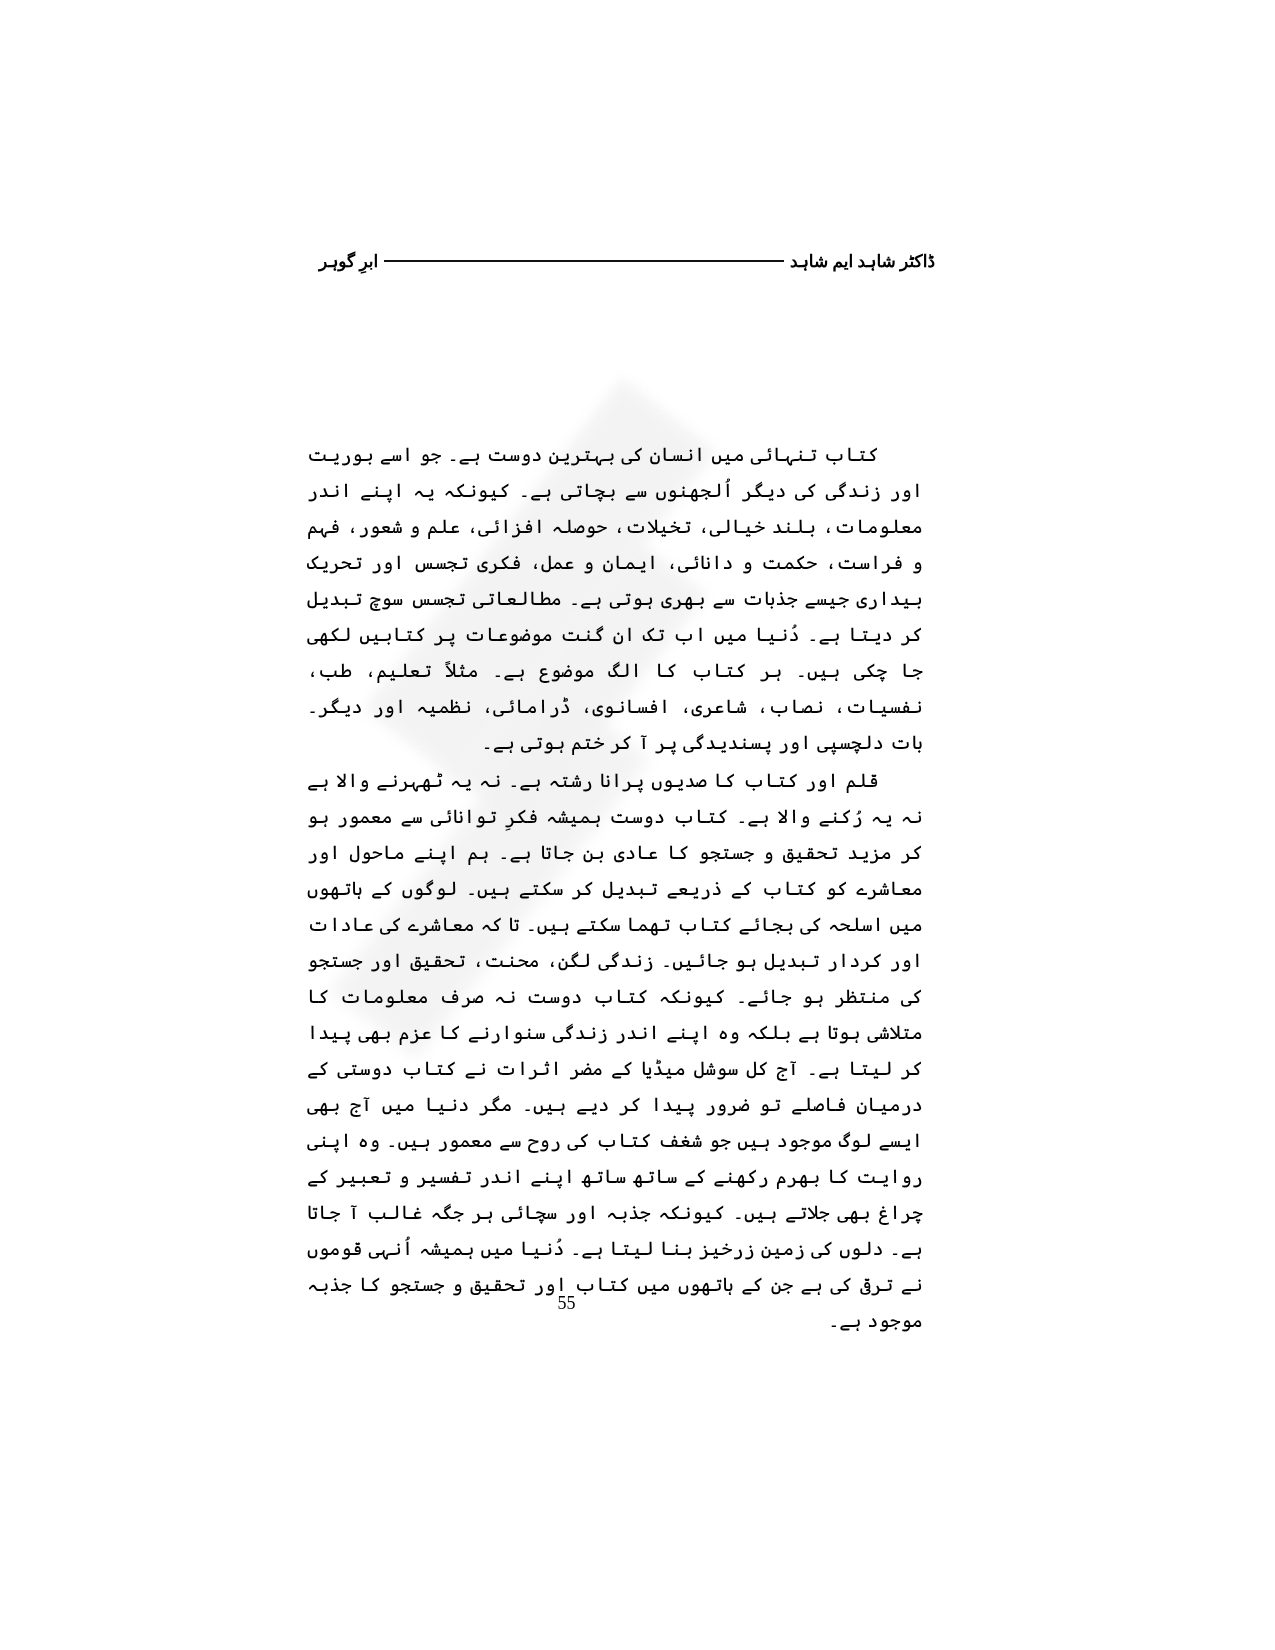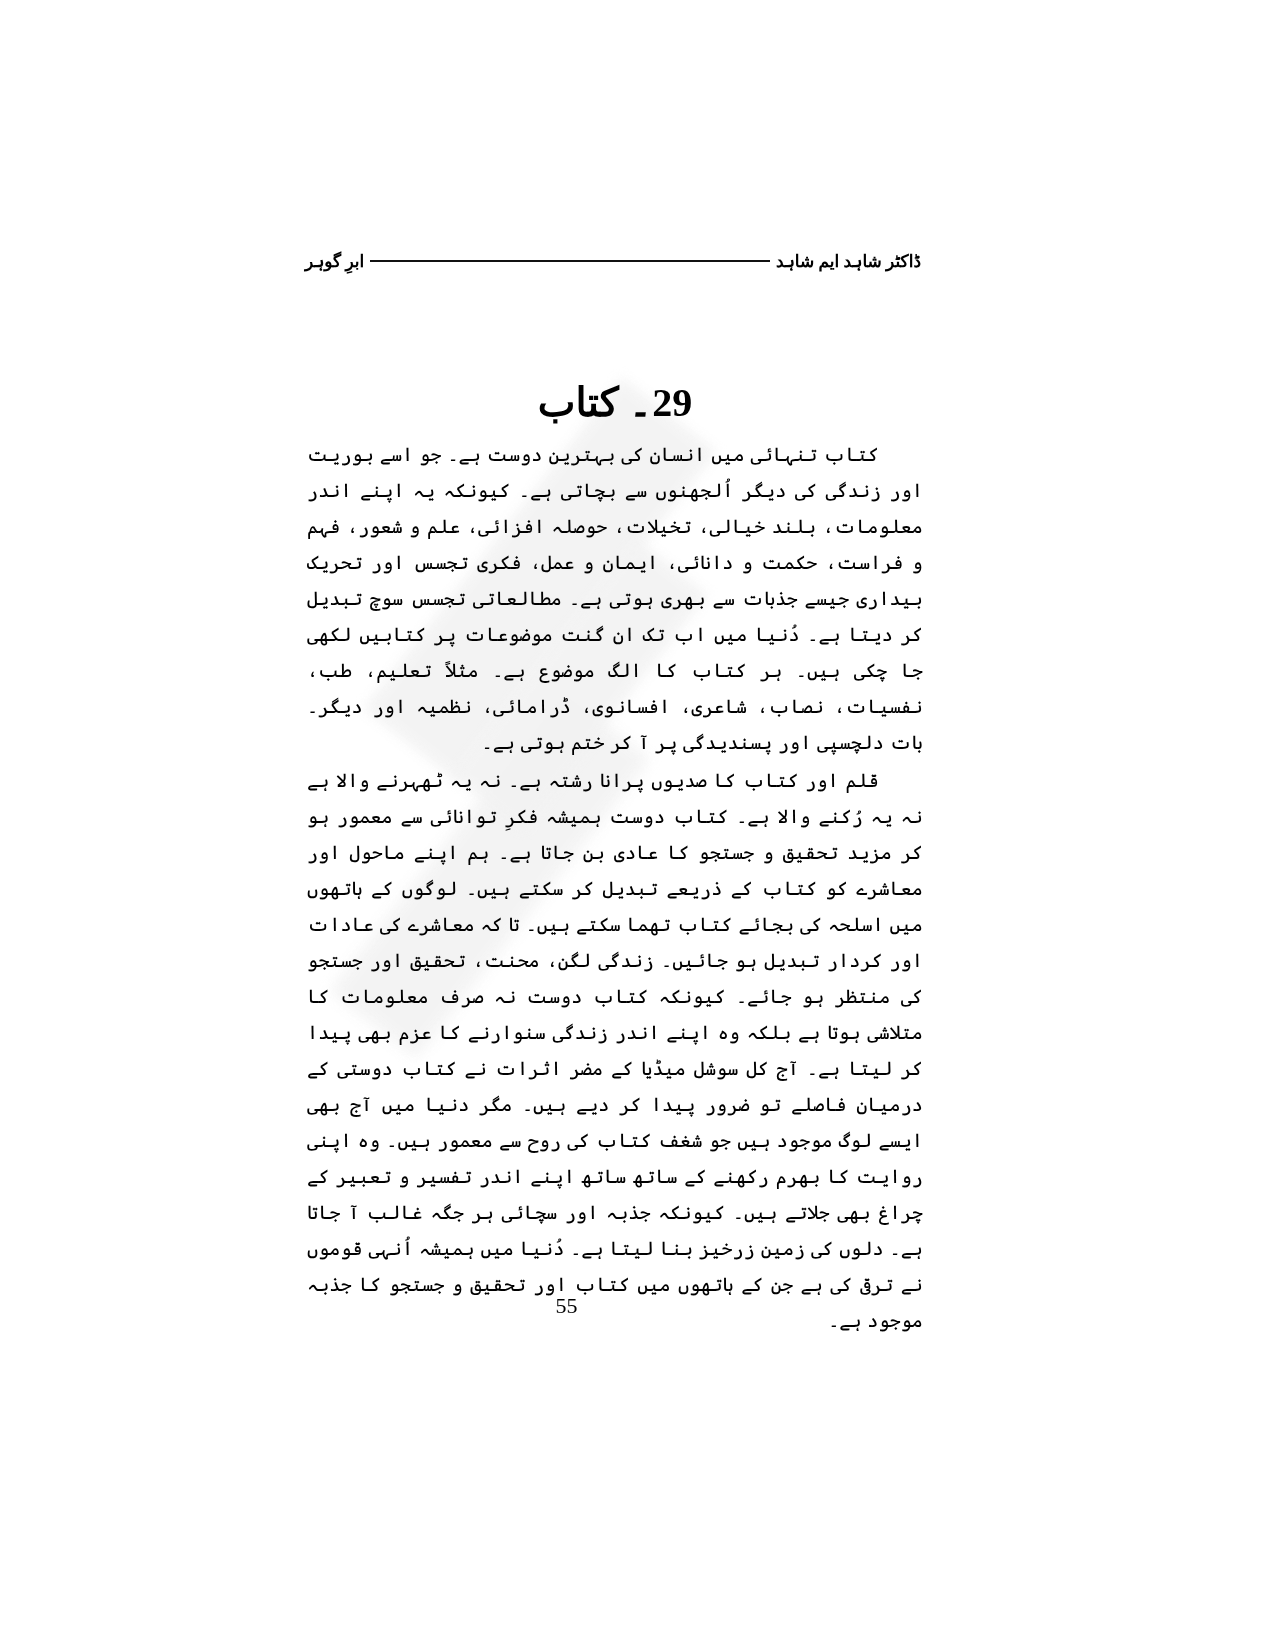--- a/index.html
+++ b/index.html
@@ -62,21 +62,21 @@
     position: absolute;
     z-index: 2;
     left: 0; top: 0;
     width: 1275px;
     height: 1650px;
   }
 
   
   .header {
     position: absolute;
-    left: 305px;
+    left: 319px;
     top: 238px;
     width: 616px;
     height: 46px;
     display: flex;
     flex-direction: row-reverse;  
     align-items: center;
     gap: 0;
     direction: rtl;
   }
   .header-title,
@@ -133,21 +133,21 @@
     margin-top: 2px;
   }
 
   
   .page-number {
     position: absolute;
     left: 0;
     top: 1293px;
     width: 1133px;
     text-align: center;
-    font-size: 22px;
+    font-size: 18px;
     font-family: "Liberation Serif", "DejaVu Serif", serif;
   }
 </style>
 </head>
 <body>
 
 <div class="page">
 
   <div class="watermark">
     <div class="wm-shape wm-a"></div>
@@ -156,21 +156,20 @@
   </div>
 
   <div class="content">
 
     <div class="header">
       <span class="header-title">ابرِ گوہر</span>
       <span class="header-rule"></span>
       <span class="header-author">ڈاکٹر شاہد ایم شاہد</span>
     </div>
 
-    <h1 class="chapter-title">29۔  کتاب</h1>
 
     <div class="body-text">
       <p class="para">کتاب تنہائی میں انسان کی بہترین دوست ہے۔ جو اسے بوریت اور زندگی کی دیگر اُلجھنوں سے بچاتی ہے۔ کیونکہ یہ اپنے اندر معلومات، بلند خیالی، تخیلات، حوصلہ افزائی، علم و شعور، فہم و فراست، حکمت و دانائی، ایمان و عمل، فکری تجسس اور تحریک بیداری جیسے جذبات سے بھری ہوتی ہے۔ مطالعاتی تجسس سوچ تبدیل کر دیتا ہے۔ دُنیا میں اب تک ان گنت موضوعات پر کتابیں لکھی جا چکی ہیں۔ ہر کتاب کا الگ موضوع ہے۔ مثلاً تعلیم، طب، نفسیات، نصاب، شاعری، افسانوی، ڈرامائی، نظمیہ اور دیگر۔ بات دلچسپی اور پسندیدگی پر آ کر ختم ہوتی ہے۔</p>
       <p class="para">قلم اور کتاب کا صدیوں پرانا رشتہ ہے۔ نہ یہ ٹھہرنے والا ہے نہ یہ رُکنے والا ہے۔ کتاب دوست ہمیشہ فکرِ توانائی سے معمور ہو کر مزید تحقیق و جستجو کا عادی بن جاتا ہے۔ ہم اپنے ماحول اور معاشرے کو کتاب کے ذریعے تبدیل کر سکتے ہیں۔ لوگوں کے ہاتھوں میں اسلحہ کی بجائے کتاب تھما سکتے ہیں۔ تا کہ معاشرے کی عادات اور کردار تبدیل ہو جائیں۔ زندگی لگن، محنت، تحقیق اور جستجو کی منتظر ہو جائے۔ کیونکہ کتاب دوست نہ صرف معلومات کا متلاشی ہوتا ہے بلکہ وہ اپنے اندر زندگی سنوارنے کا عزم بھی پیدا کر لیتا ہے۔ آج کل سوشل میڈیا کے مضر اثرات نے کتاب دوستی کے درمیان فاصلے تو ضرور پیدا کر دیے ہیں۔ مگر دنیا میں آج بھی ایسے لوگ موجود ہیں جو شغف کتاب کی روح سے معمور ہیں۔ وہ اپنی روایت کا بھرم رکھنے کے ساتھ ساتھ اپنے اندر تفسیر و تعبیر کے چراغ بھی جلاتے ہیں۔ کیونکہ جذبہ اور سچائی ہر جگہ غالب آ جاتا ہے۔ دلوں کی زمین زرخیز بنا لیتا ہے۔ دُنیا میں ہمیشہ اُنہی قوموں نے ترقی کی ہے جن کے ہاتھوں میں کتاب اور تحقیق و جستجو کا جذبہ موجود ہے۔</p>
     </div>
 
     <div class="page-number">55</div>
 
   </div>
 </div>

